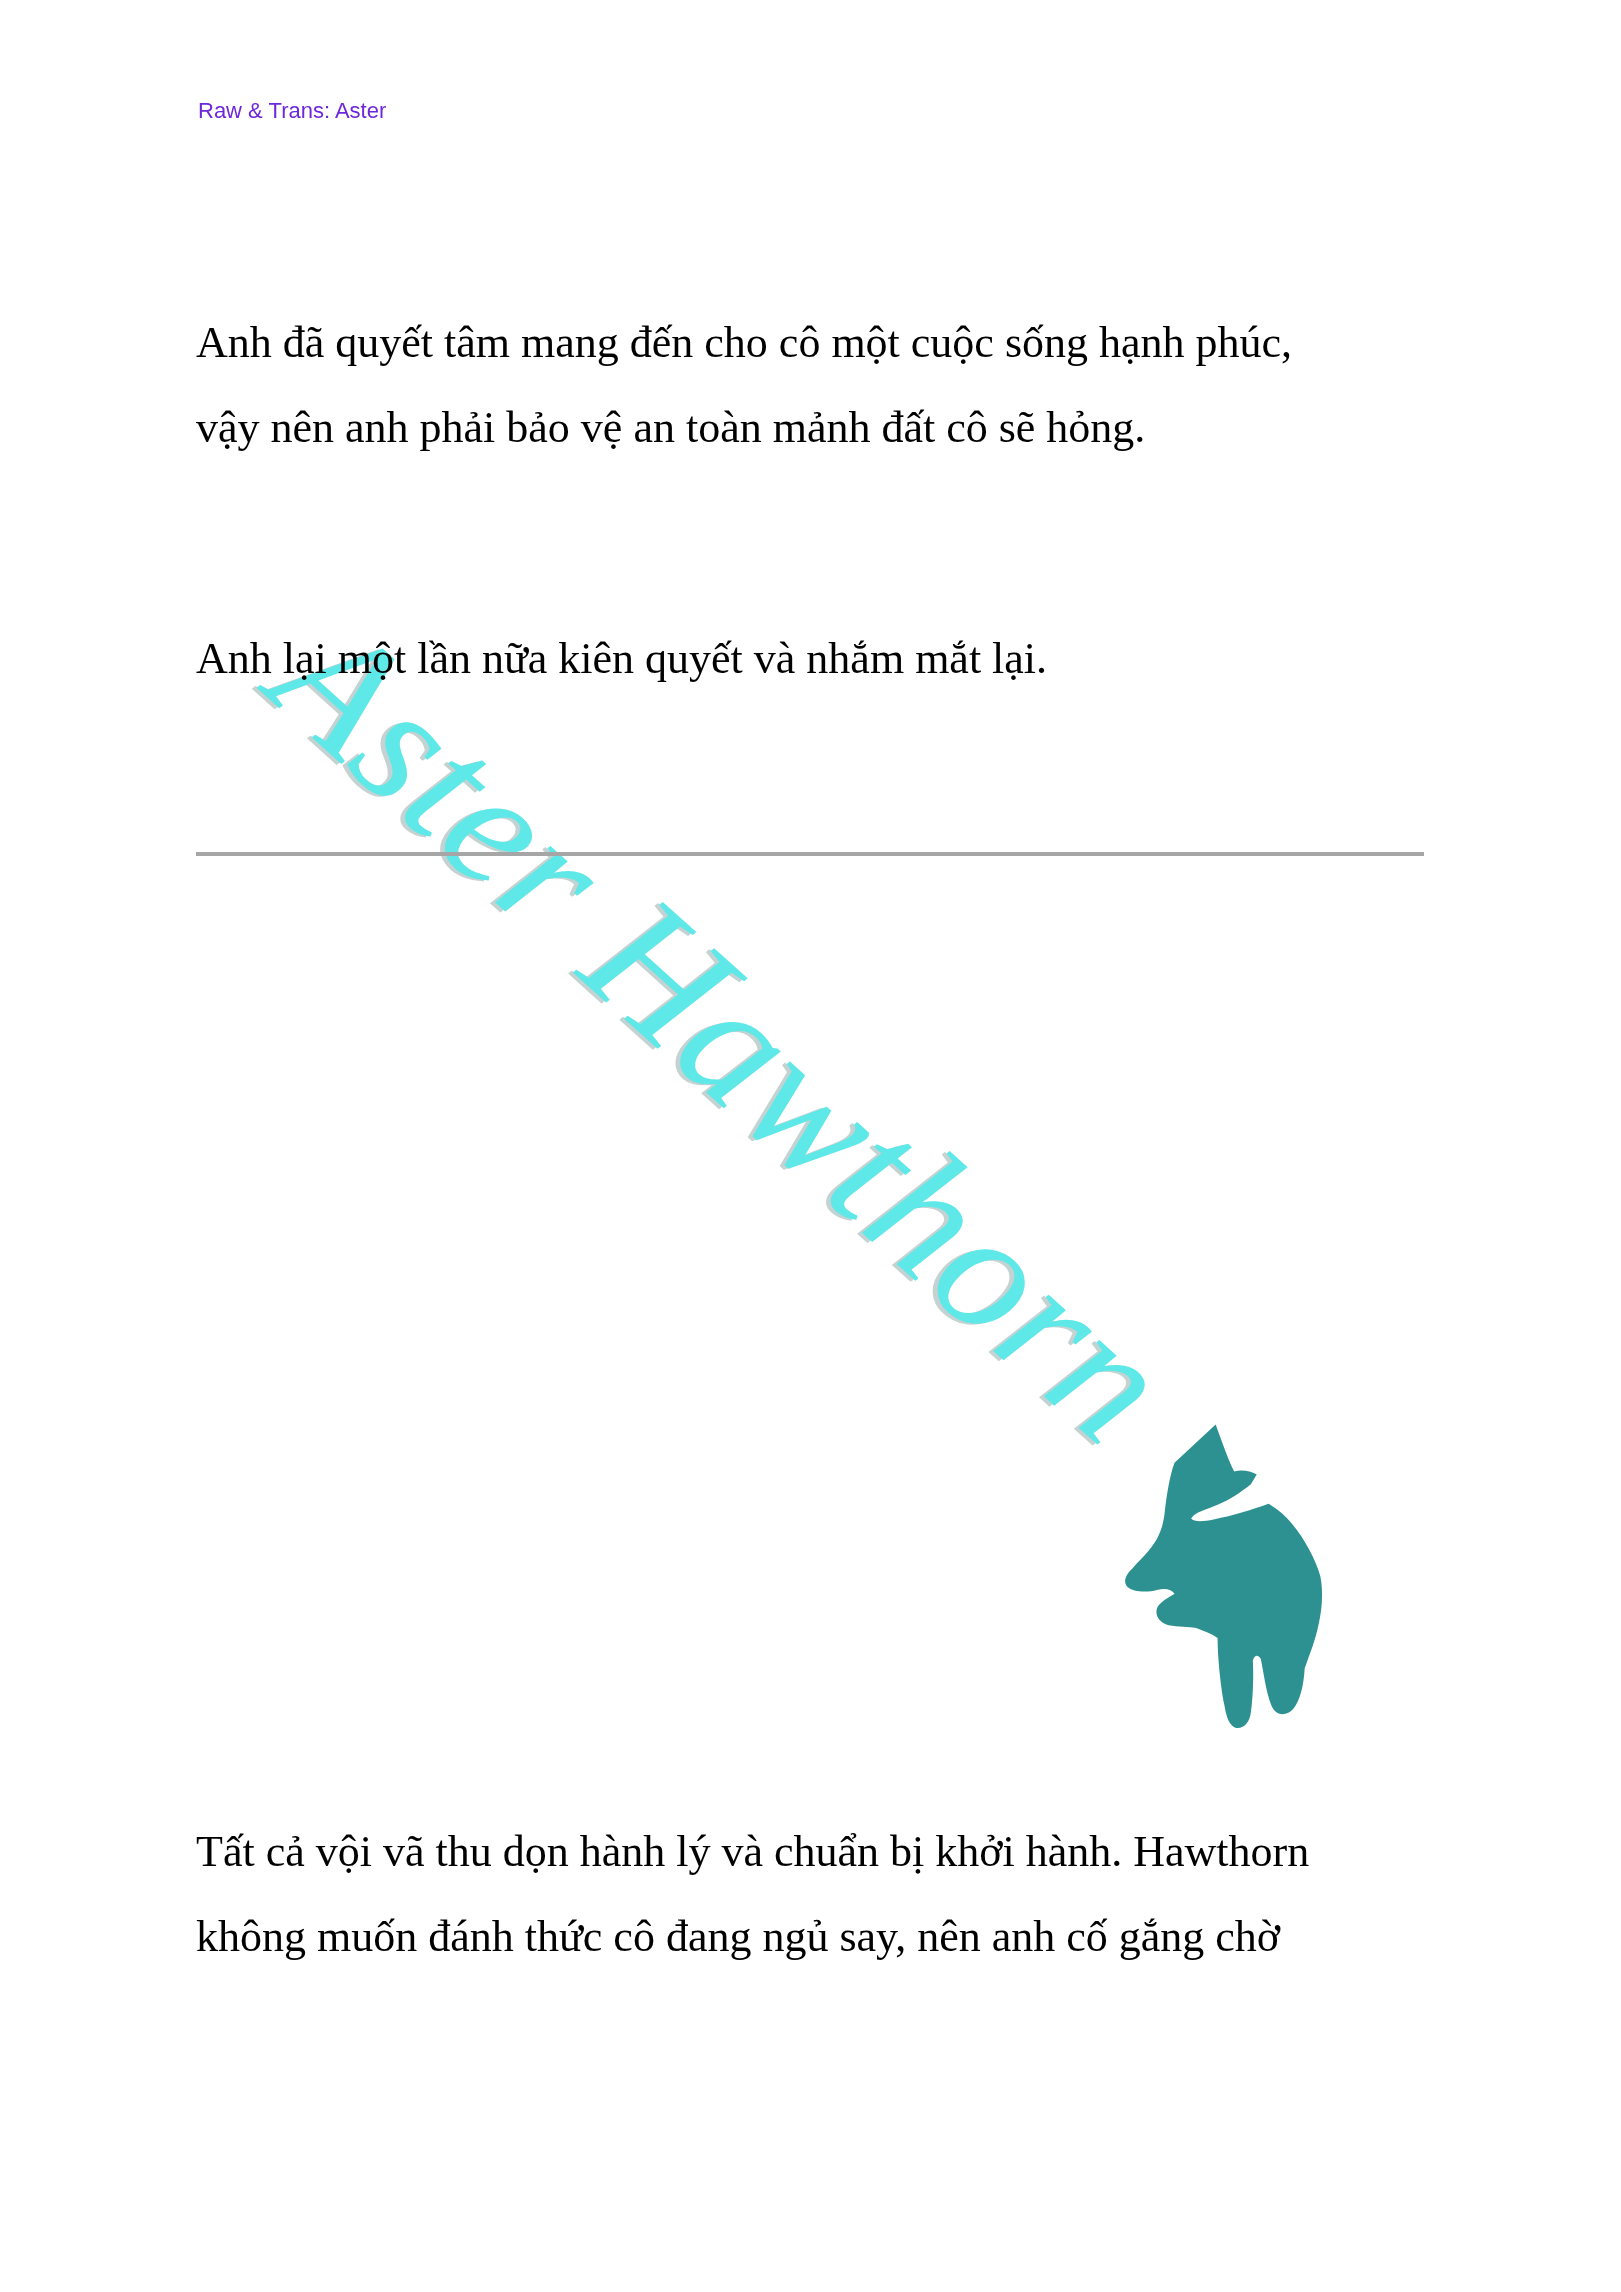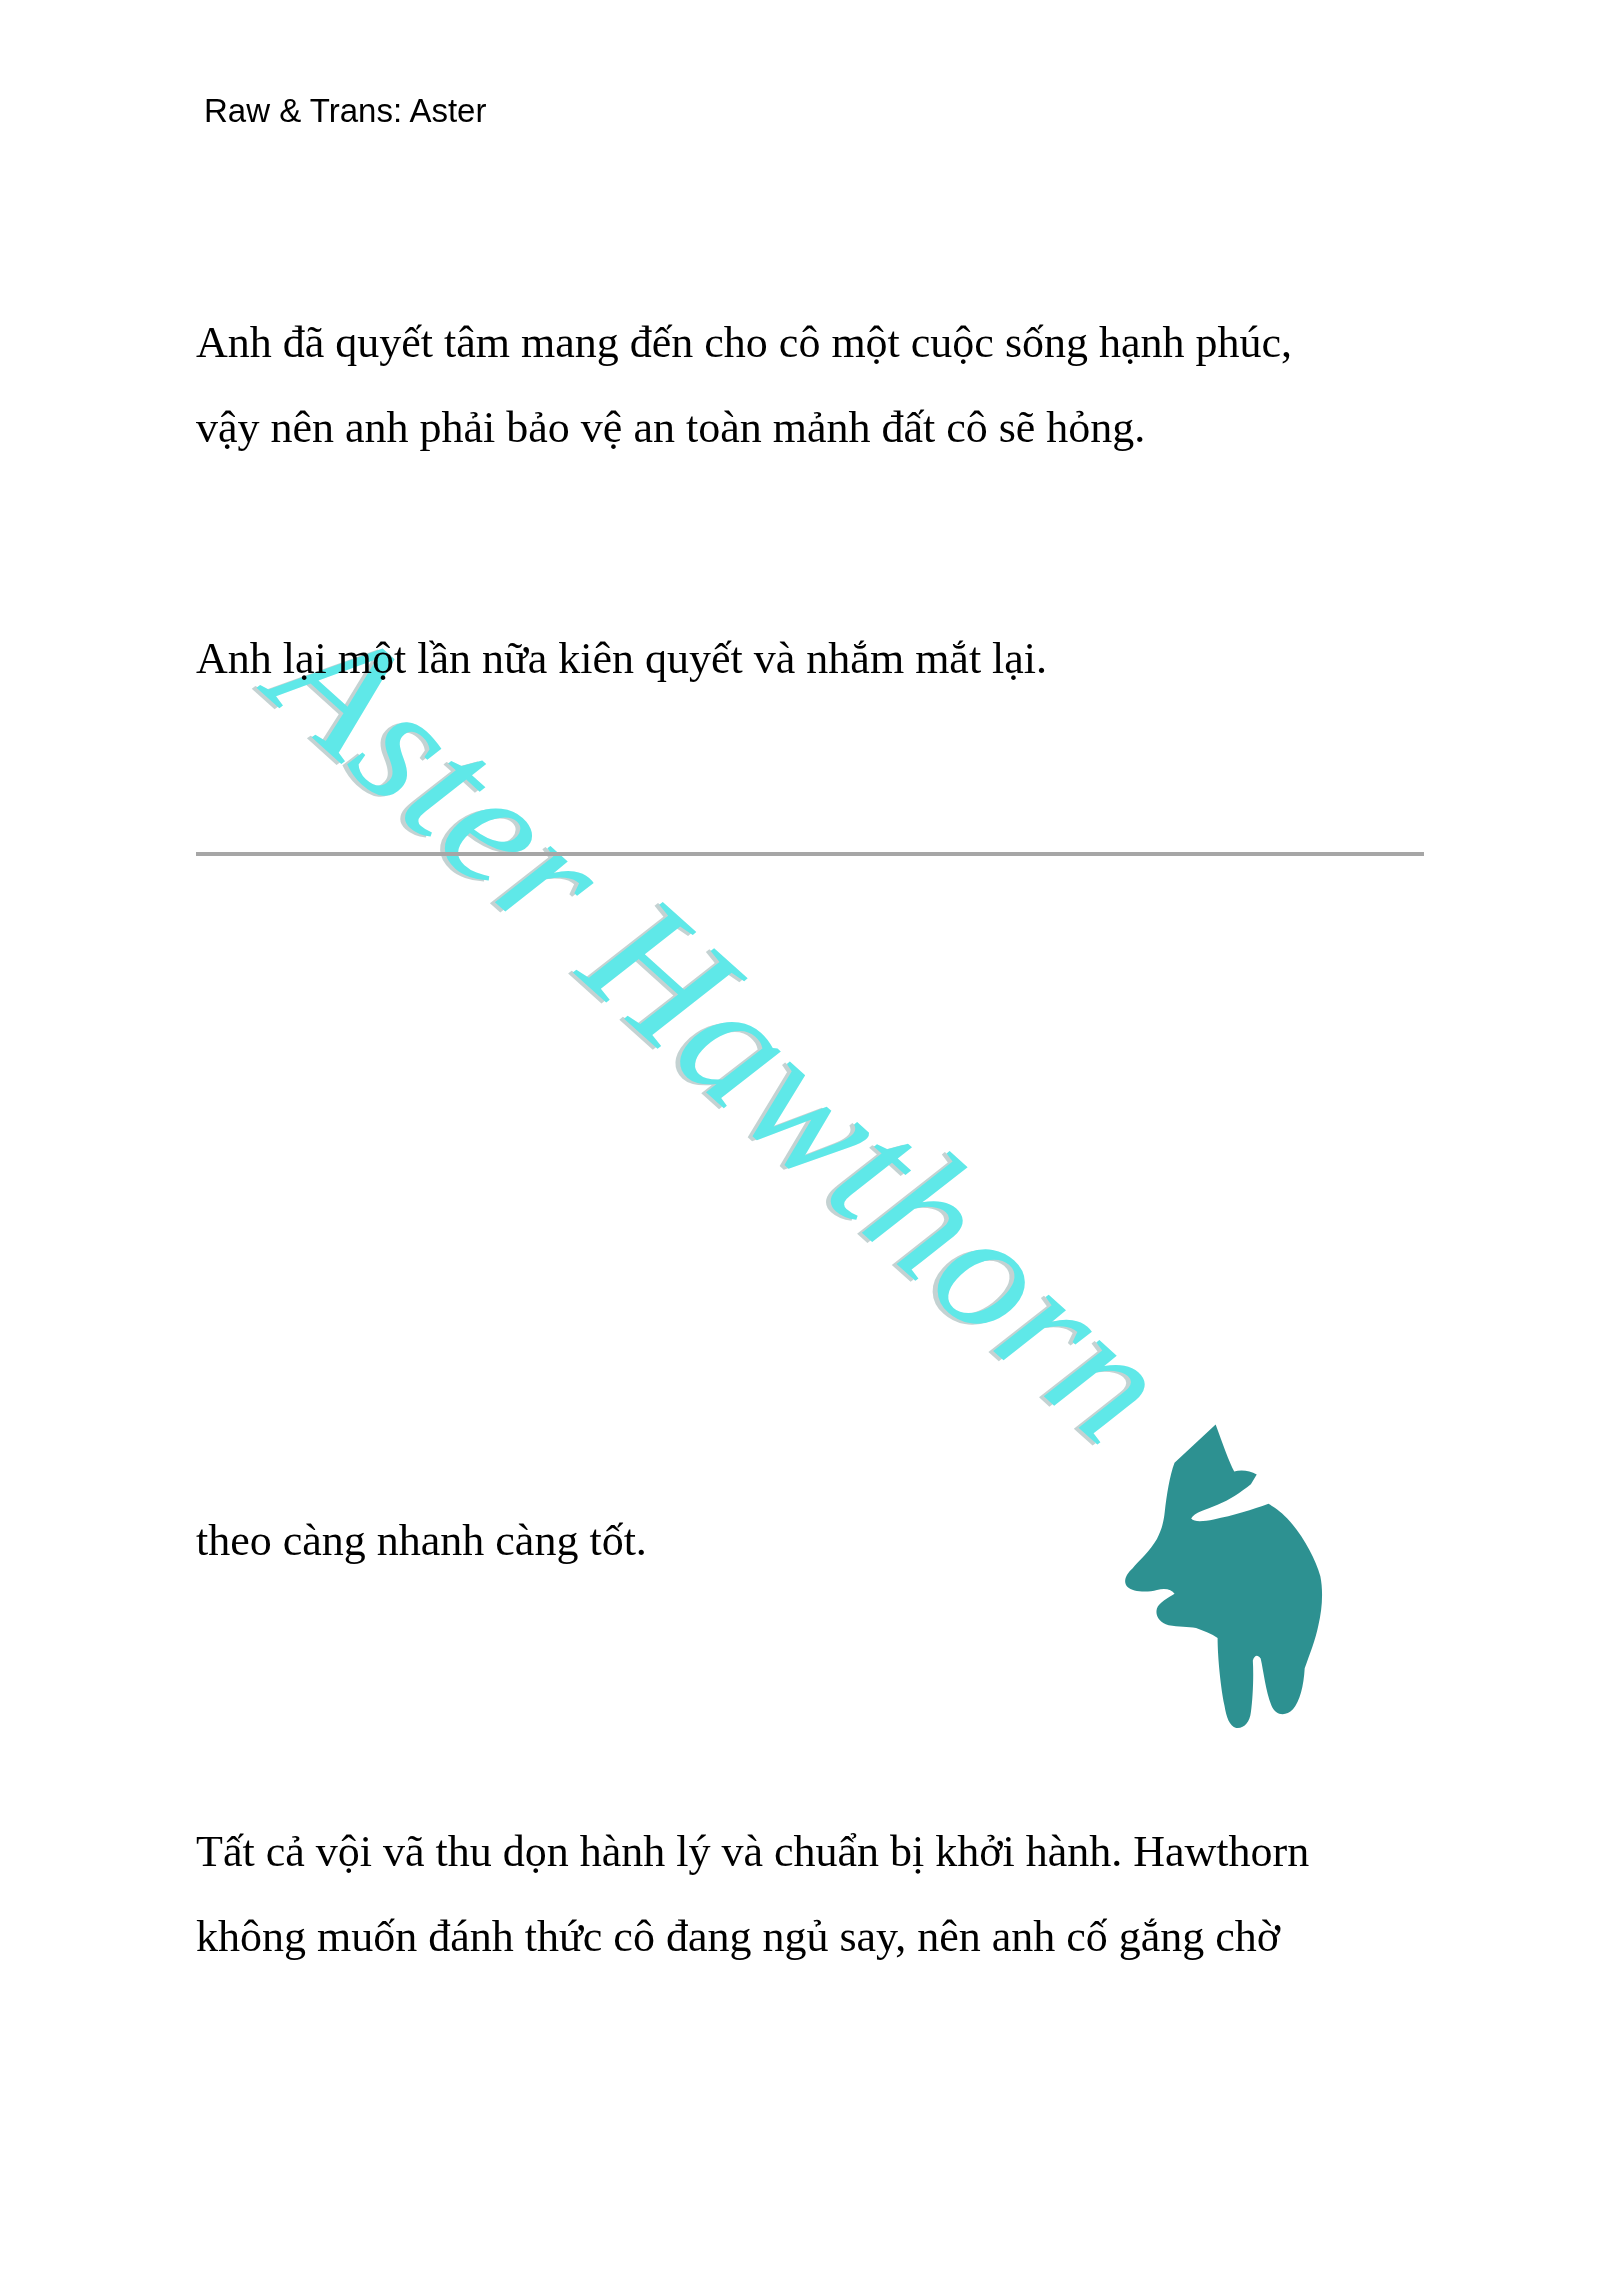--- a/index.html
+++ b/index.html
@@ -7,26 +7,26 @@
     position:relative;
     width:1621px;
     height:2293px;
     background:#ffffff;
     overflow:hidden;
     font-family:"Liberation Serif","DejaVu Serif",serif;
     color:#000000;
   }
   .credit-header{
     position:absolute;
-    left:204px;
+    left:198px;
     top:94px;
     font-family:"Liberation Sans","DejaVu Sans",sans-serif;
-    font-size:33px;
+    font-size:22px;
     line-height:33px;
-    color:#000000;
+    color:#6d28d9;
     z-index:5;
     white-space:nowrap;
   }
   .watermark{
     position:absolute;
     left:368px;
     top:578px;
     transform:rotate(42deg);
     transform-origin:0 0;
     font-family:"Liberation Serif","DejaVu Serif",serif;
@@ -133,21 +133,20 @@
 
     <p class="para" style="top:616px">
       <span class="ln">Anh lại một lần nữa kiên quyết và nhắm mắt lại.</span>
     </p>
 
     <hr class="divider">
 
 
 
     <p class="para" style="top:1498px">
-      <span class="ln">theo càng nhanh càng tốt.</span>
     </p>
 
     <p class="para" style="top:1809px">
       <span class="ln">Tất cả vội vã thu dọn hành lý và chuẩn bị khởi hành. Hawthorn</span>
       <span class="ln">không muốn đánh thức cô đang ngủ say, nên anh cố gắng chờ</span>
     </p>
 
   </div>
 </div>
 

